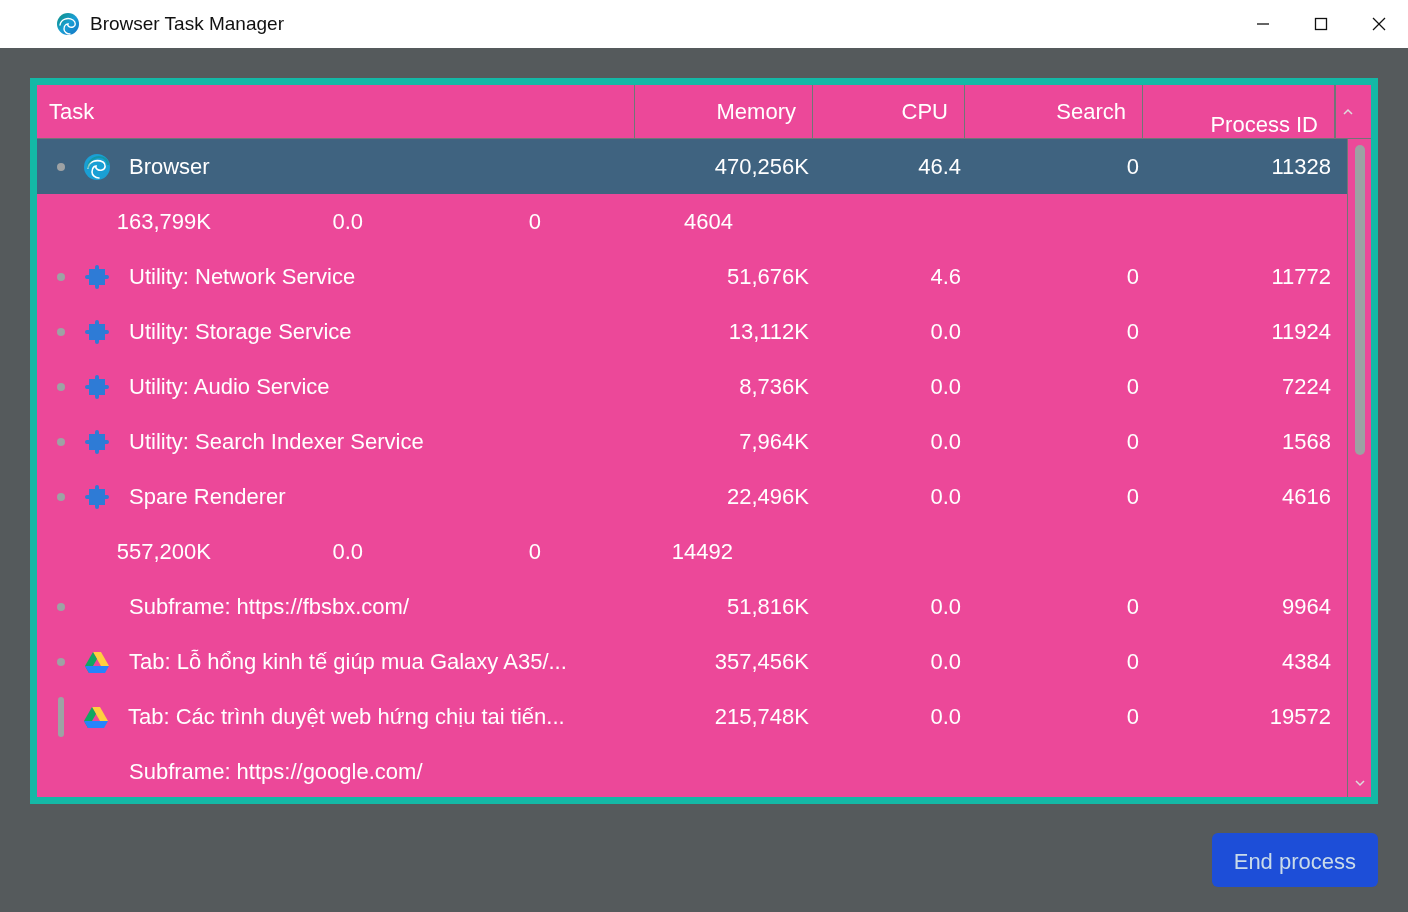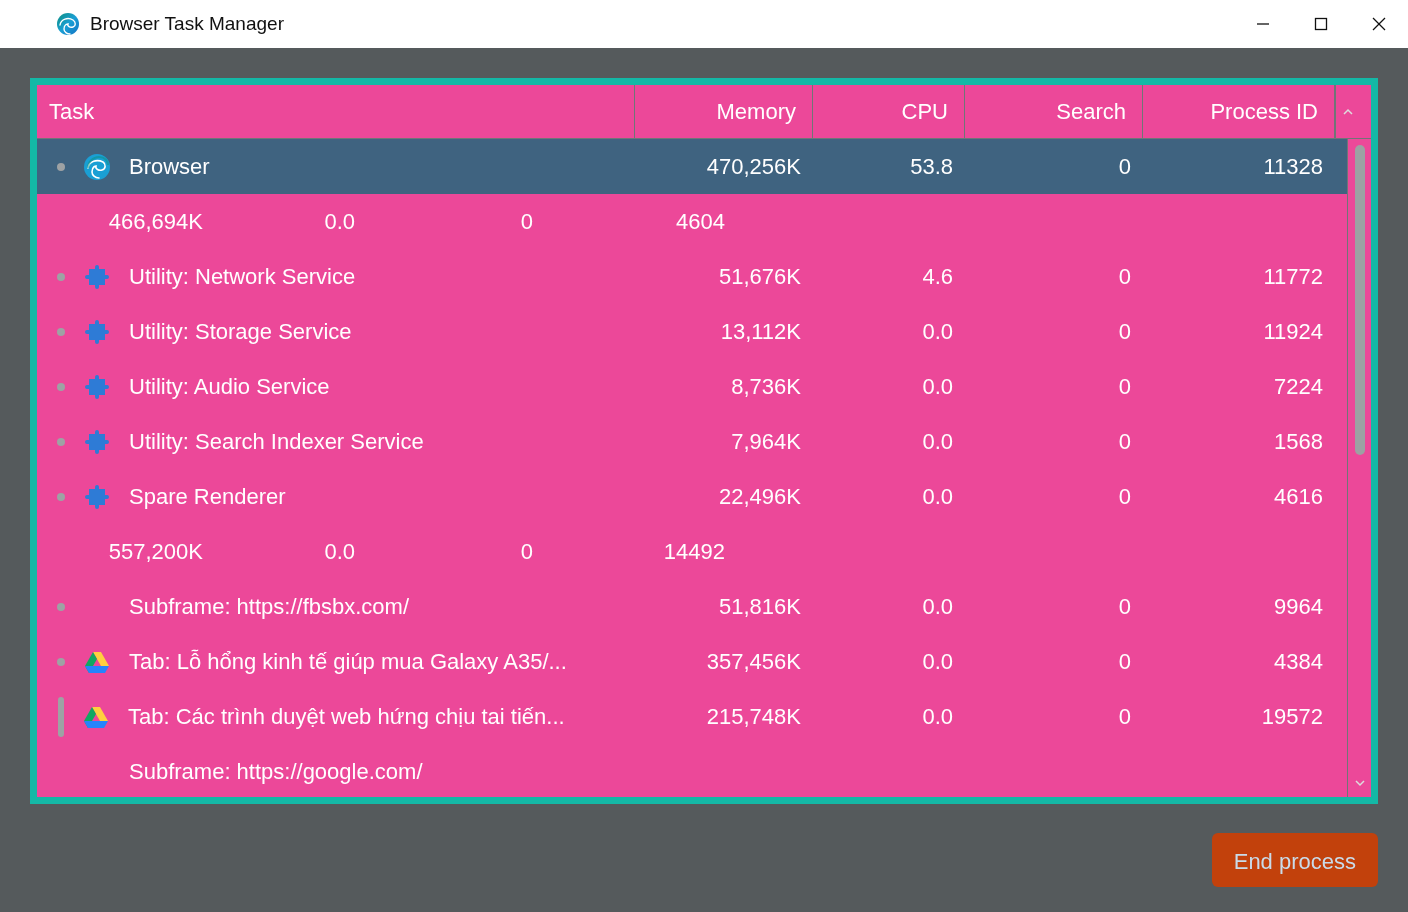--- a/index.html
+++ b/index.html
@@ -16,47 +16,47 @@
   .table-wrap { position: absolute; left: 30px; right: 30px; top: 30px; bottom: 108px; border: 7px solid #14b8a6; background: #ec4899; display: flex; flex-direction: column; }
   
   .thead { display: flex; align-items: stretch; height: 54px; color: #fff; font-size: 22px; border-bottom: 1px solid #707577; }
   .th { display: flex; align-items: center; padding: 0 16px; border-right: 1px solid #707577; }
   .th:last-child { border-right: none; }
   .th.task { flex: 0 0 598px; padding-left: 12px; justify-content: flex-start; }
   .th.num  { justify-content: flex-end; }
   .th.memory { flex: 0 0 178px; }
   .th.cpu    { flex: 0 0 152px; justify-content: flex-end; }
   .th.net    { flex: 0 0 178px; }
-  .th.pid    { flex: 0 0 192px; }
+  .th.pid    { flex: 0 0 192px; align-items: flex-end; }
   .th.scroll { flex: 0 0 24px; border-left: 1px solid #707577; padding: 0; justify-content: center; cursor: default; }
   
   .tbody { position: relative; flex: 1; overflow: hidden; }
   .rows  { position: absolute; left: 0; top: 0; right: 24px; }
   .row { display: flex; align-items: center; height: 55px; color: #fff; font-size: 22px; }
   .row.selected { background: #3f6380; }
-  .cell { padding: 0 12px; }
+  .cell { padding: 0 4px; }
   .cell.task { flex: 0 0 598px; display: flex; align-items: center; gap: 18px; padding-left: 12px; white-space: nowrap; overflow: hidden; text-overflow: ellipsis; }
   .cell.task .label { overflow: hidden; text-overflow: ellipsis; }
   .cell.num { text-align: right; }
   .cell.memory { flex: 0 0 178px; }
   .cell.cpu    { flex: 0 0 152px; }
   .cell.net    { flex: 0 0 178px; }
   .cell.pid    { flex: 0 0 192px; }
   .dot { width: 8px; height: 8px; border-radius: 50%; background: #9ea2a4; flex: 0 0 8px; margin-left: 8px; }
   .bar-indicator { width: 6px; height: 40px; border-radius: 3px; background: #9ea2a4; flex: 0 0 6px; margin-left: 9px; }
   .row-icon { width: 28px; height: 28px; flex: 0 0 28px; display: flex; align-items: center; justify-content: center; }
   .row-icon.indent-spacer { visibility: hidden; }
   .cell.task.indent .label { margin-left: 0; }
   
   .vscroll { position: absolute; right: 0; top: 0; bottom: 0; width: 24px; border-left: 1px solid #707577; display: flex; flex-direction: column; align-items: center; }
   .vscroll .thumb { position: absolute; top: 6px; width: 10px; height: 310px; border-radius: 5px; background: #9da1a3; }
   .vscroll .arrow-down { position: absolute; bottom: 4px; }
   
   .footer { position: absolute; left: 30px; right: 30px; bottom: 22px; height: 60px; display: flex; justify-content: flex-end; align-items: center; }
-  .end-btn { height: 54px; padding: 16px 22px; background: #c2410c; color: #c9dbe9; font-size: 22px; border: none; border-radius: 6px; cursor: default; }
+  .end-btn { height: 54px; padding: 16px 22px; background: #1d4ed8; color: #c9dbe9; font-size: 22px; border: none; border-radius: 6px; cursor: default; }
   
   .ico24 { width: 24px; height: 24px; }
   .ico28 { width: 28px; height: 28px; }
 </style>
 </head>
 <body>
 
 <div class="titlebar">
   <span class="app-icon">
     <svg class="ico24" viewBox="0 0 24 24">
@@ -123,26 +123,26 @@
             <div class="cell task">
               <span class="dot"></span>
               <span class="row-icon">
                 <svg class="ico28" viewBox="0 0 28 28">
                   <use href="#ic-edge"></use>
                 </svg>
               </span>
               <span class="label">Browser</span>
             </div>
             <div class="cell num memory">470,256K</div>
-            <div class="cell num cpu">53.8</div>
+            <div class="cell num cpu">46.4</div>
             <div class="cell num net">0</div>
             <div class="cell num pid">11328</div>
           </div>
           <div class="row">
-            <div class="cell num memory">466,694K</div>
+            <div class="cell num memory">163,799K</div>
             <div class="cell num cpu">0.0</div>
             <div class="cell num net">0</div>
             <div class="cell num pid">4604</div>
           </div>
           <div class="row">
             <div class="cell task">
               <span class="dot"></span>
               <span class="row-icon">
                 <svg class="ico28" viewBox="0 0 28 28">
                   <use href="#ic-puzzle"></use>

